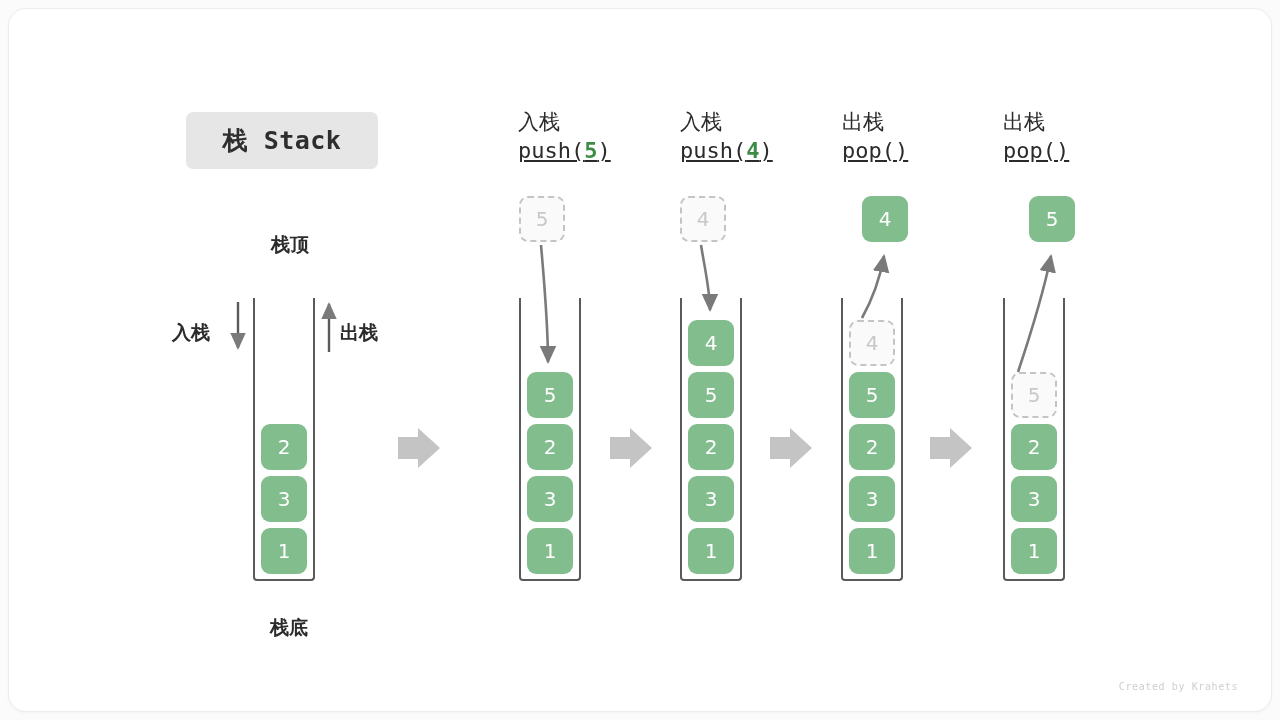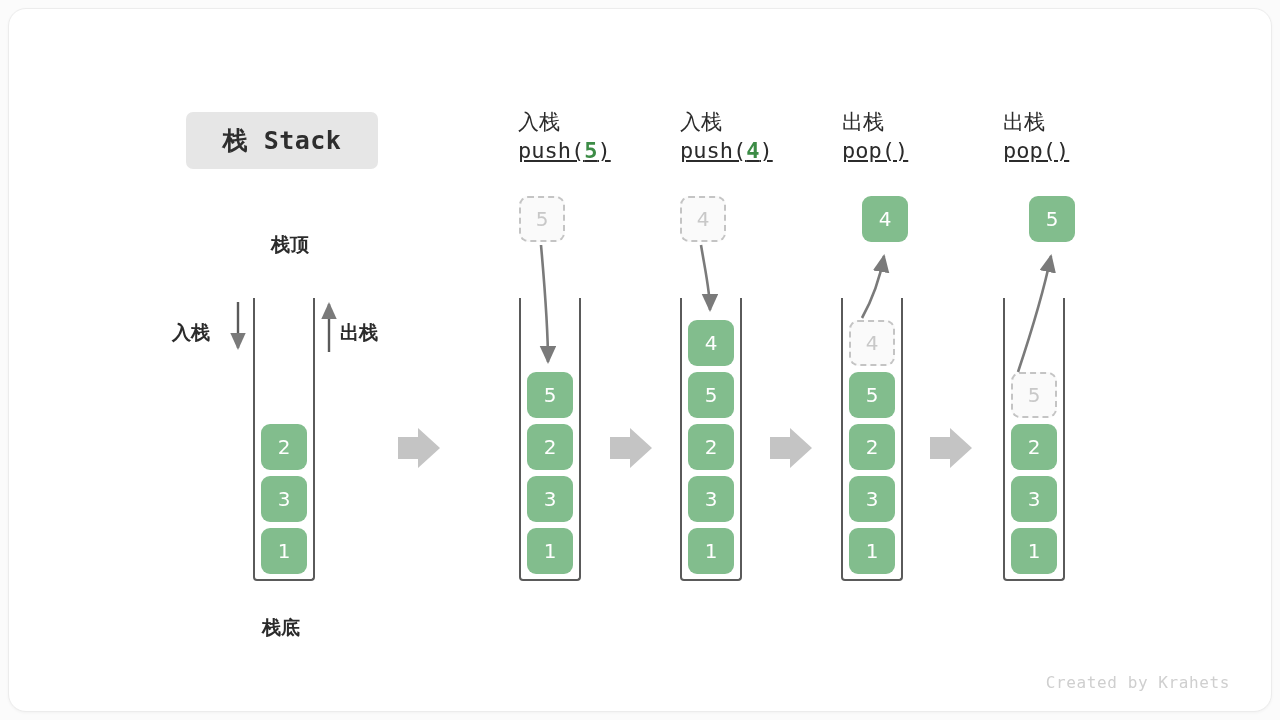--- a/index.html
+++ b/index.html
@@ -113,24 +113,24 @@
   }
   .elem.ghost {
     background: #fafafa;
     color: #c8c8c8;
     border: 2px dashed #c4c4c4;
   }
 
   
   .footer {
     position: absolute;
-    right: 50px;
+    right: 42px;
     bottom: 28px;
     color: #cfcfcf;
-    font-size: 16px;
+    font-size: 10px;
     letter-spacing: 0.6px;
     font-family: "DejaVu Sans Mono", "Liberation Mono", monospace;
   }
 
   svg.overlay {
     position: absolute;
     left: 0;
     top: 0;
     width: 1280px;
     height: 720px;
@@ -141,21 +141,21 @@
 <body>
 
 <div id="canvas">
   <div class="card"></div>
 
   <div class="title-badge">
     <span class="cjk">栈</span>&nbsp;<span>Stack</span>
   </div>
 
   <div class="lbl-cjk" style="left:258px; top:232px;margin-left:13px;">栈顶</div>
-  <div class="lbl-cjk" style="left:262px; top:615px;">栈底</div>
+  <div class="lbl-cjk" style="left:270px; top:615px;">栈底</div>
   <div class="lbl-cjk" style="left:172px; top:320px;">入栈</div>
   <div class="lbl-cjk" style="left:340px; top:320px;">出栈</div>
 
   <div class="stack-box" style="left:253px; top:298px; width:62px; height:283px;"></div>
   <div class="elem solid" style="left:261px; top:424px;">2</div>
   <div class="elem solid" style="left:261px; top:476px;">3</div>
   <div class="elem solid" style="left:261px; top:528px;">1</div>
 
   <div class="col-header" style="left:518px; top:108px;">
     <span class="line1">入栈</span>

